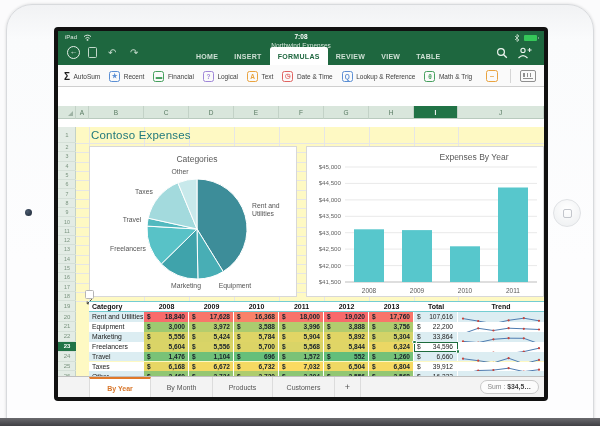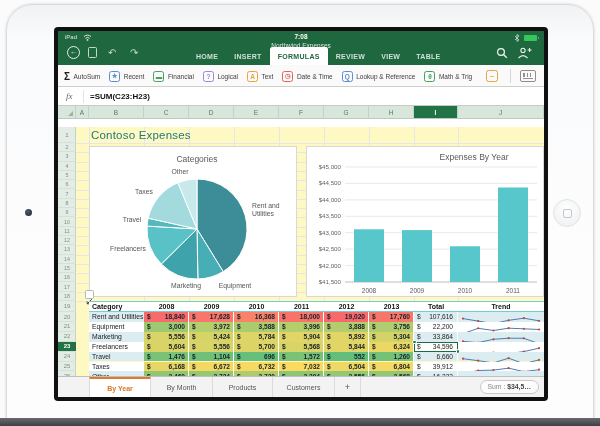--- a/index.html
+++ b/index.html
@@ -207,25 +207,20 @@
               <div class="rb-item">
                 <span class="rb-box" style="border-color: rgb(70, 160, 94); color: rgb(70, 160, 94);">θ</span>
                 <span class="rb-label">Math &amp; Trig</span>
               </div>
             </div>
           <div class="rb-more">–</div>
           <div class="rb-divider"></div>
           <div class="rb-keyboard"></div>
         </div>
 
-        <div class="fbar">
-          <span class="fx">fx</span>
-          <div class="fbar-sep"></div>
-          <span class="formula">=SUM(C23:H23)</span>
-        </div>
 
         <div class="colhdr" id="col-headers">
             <div class="ch-cell corner-tri" style="width: 18px;"></div>
             <div class="ch-cell" style="width: 13px;">A</div>
             <div class="ch-cell" style="width: 55px;">B</div>
             <div class="ch-cell" style="width: 45px;">C</div>
             <div class="ch-cell" style="width: 45px;">D</div>
             <div class="ch-cell" style="width: 45px;">E</div>
             <div class="ch-cell" style="width: 45px;">F</div>
             <div class="ch-cell" style="width: 45px;">G</div>

